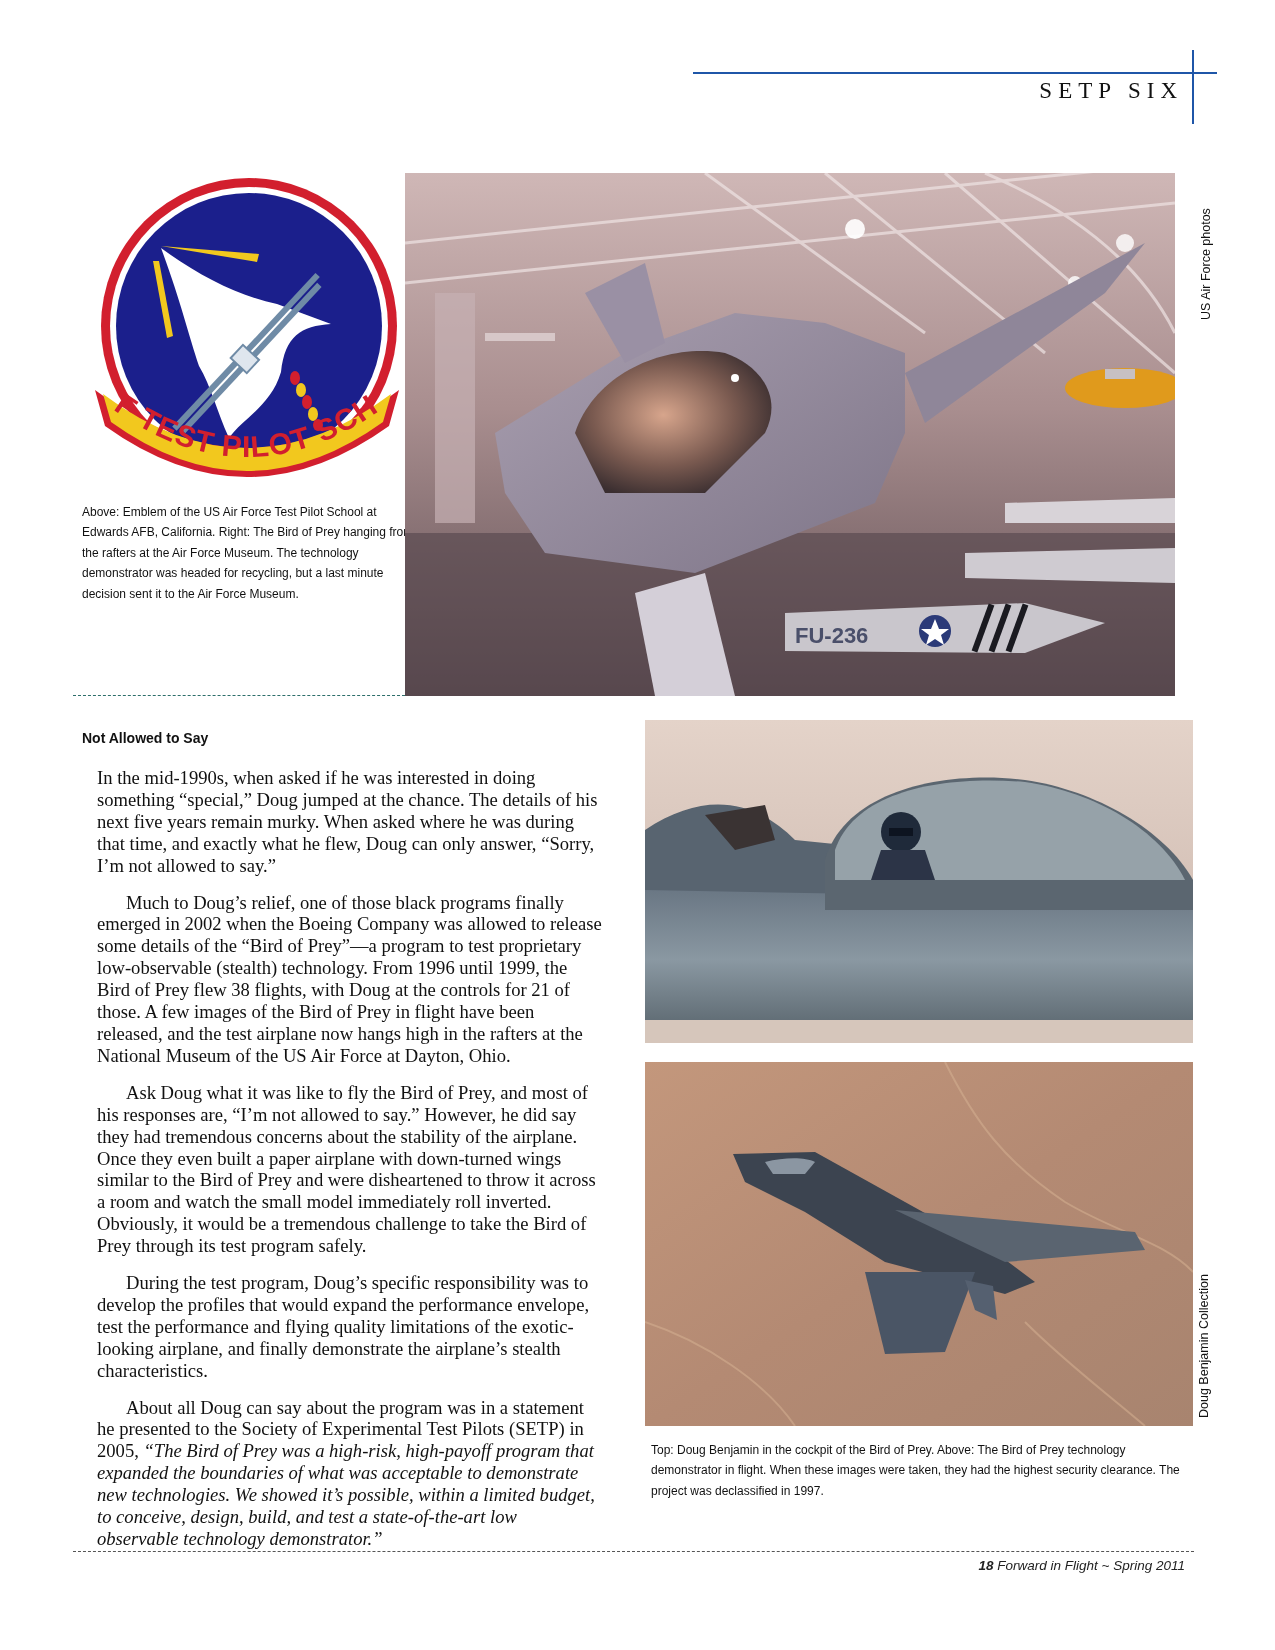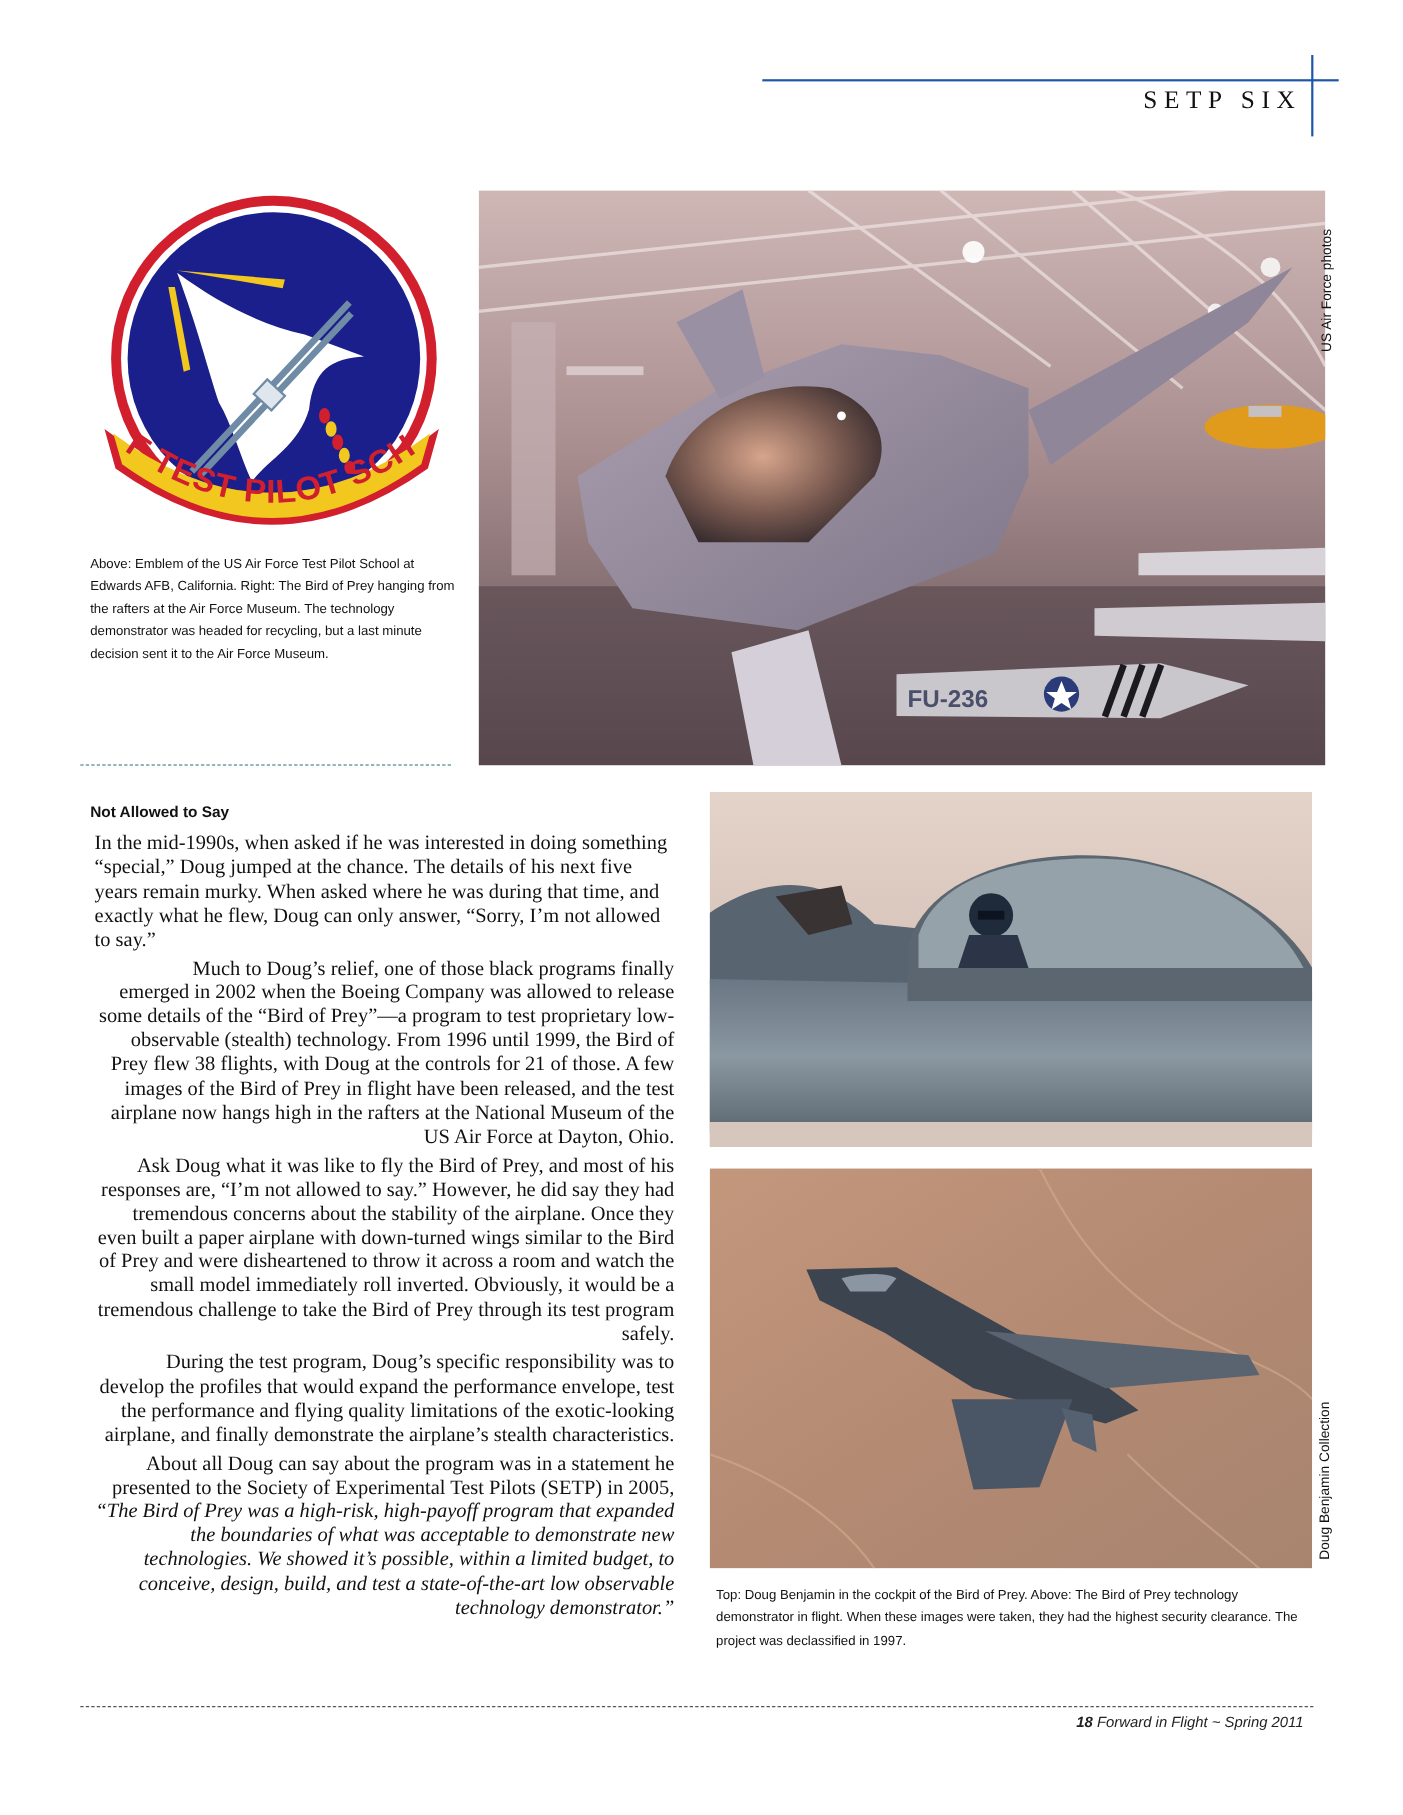--- a/index.html
+++ b/index.html
@@ -17,34 +17,34 @@
   
   .cap { font-family:"Liberation Sans", sans-serif; font-size:12px; line-height:20.4px; color:#111; }
   .cap1 { left:82px; top:502px; width:338px; }
   .cap2 { left:651px; top:1440px; width:548px; }
 
   .dash1 { left:73px; top:695px; width:337px; height:0; border-top:1.5px dashed #2d6e6a; }
   .dash2 { left:73px; top:1551px; width:1121px; height:0; border-top:1.2px dashed #555; }
 
   
   .photo { overflow:hidden; }
-  .museum { left:435px; top:173px; width:770px; height:523px; }
+  .museum { left:405px; top:173px; width:770px; height:523px; }
   .cockpit { left:645px; top:720px; width:548px; height:323px; }
   .flight { left:645px; top:1062px; width:548px; height:364px; }
 
   .credit { font-family:"Liberation Sans", sans-serif; font-size:12.5px; color:#111; white-space:nowrap;
             transform-origin:left top; transform:rotate(-90deg); }
   .credit1 { left:1199px; top:320px; }
   .credit2 { left:1197px; top:1418px; }
 
   
   .heading { left:82px; top:730px; font-family:"Liberation Sans", sans-serif; font-weight:bold; font-size:14px; color:#111; }
   .body { left:82px; top:752px; width:535px; font-family:"Liberation Serif", serif; font-size:18.6px; line-height:21.9px; color:#111; }
-  .body p { margin:4px; }
-  .body p.ind { text-indent:29px;text-align:right; }
+  .body p { margin:15px; }
+  .body p.ind { text-indent:29px; }
   .body .quote { font-style:italic; }
 
   .footer { right:90px; top:1558px; font-family:"Liberation Sans", sans-serif; font-style:italic; font-size:13.5px; color:#222; white-space:nowrap; }
   .footer b { font-weight:bold; }
 </style>
 </head>
 <body>
 
 <div class="abs hdr-line"></div>
 <div class="abs hdr-vline"></div>

